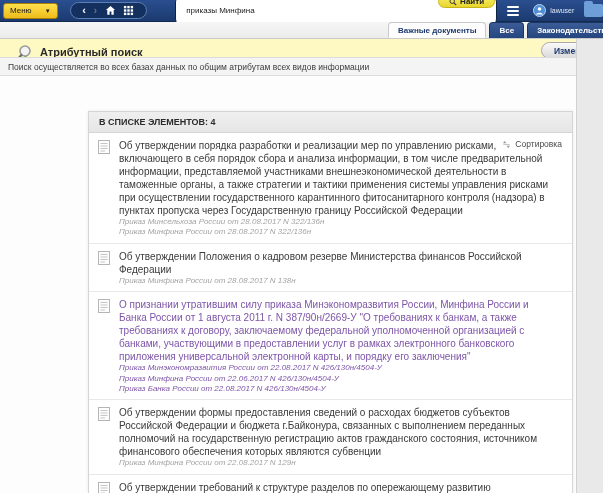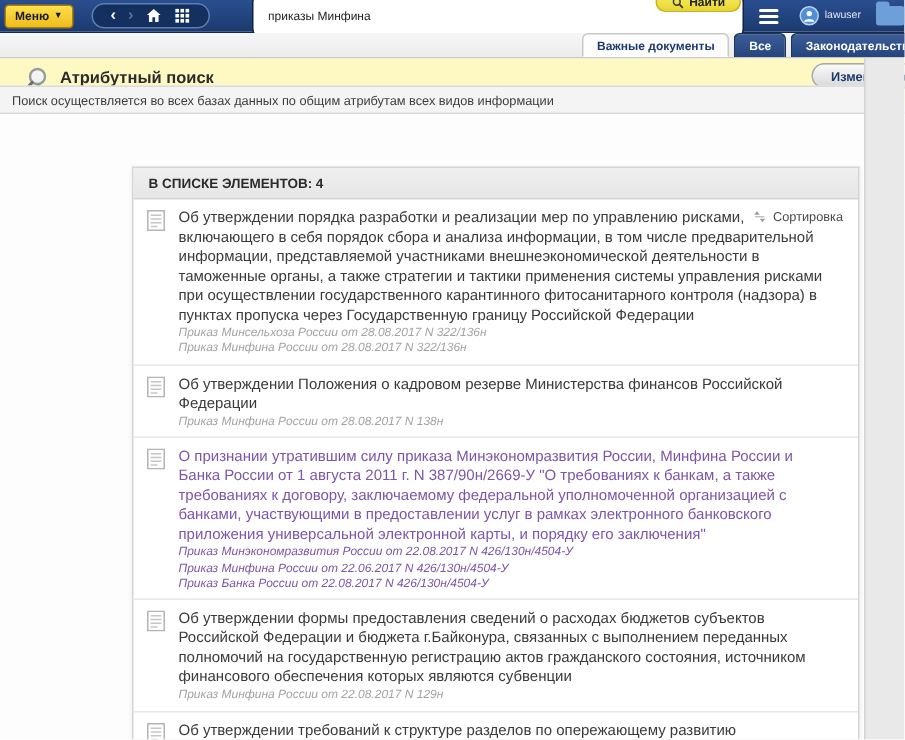--- a/index.html
+++ b/index.html
@@ -6,21 +6,21 @@
   html,body { width:603px; height:493px; overflow:hidden; }
   body { font-family:"Liberation Sans", sans-serif; background:#fdfdfd; position:relative; }
   .app { position:absolute; left:0; top:0; width:603px; height:493px; overflow:hidden; }
 
   
   .topbar { position:absolute; left:0; top:0; width:603px; height:22px;
     background:linear-gradient(#2a4e8f,#1b3a6f); border-bottom:1px solid #122a52;
     display:flex; align-items:center; }
   .menu-btn { margin-left:3px; height:16px; padding:0 6px; border-radius:3px;
     background:linear-gradient(#ffe04d,#edbc1a); border:1px solid #a87f0a;
-    font-size:8px; font-weight:bold; color:#1a1a1a; display:flex; align-items:center; gap:3px; cursor:pointer; }
+    font-size:8px; font-weight:normal; color:#1a1a1a; display:flex; align-items:center; gap:13px; cursor:pointer; }
   .menu-caret { font-size:6px; color:#1a1a1a; }
   .nav-pill { margin-left:12px; height:17px; width:82px; border-radius:9px;
     background:#14305e; border:1px solid #5b7fb5; display:flex; align-items:center;
     justify-content:space-around; padding:0 8px; }
   .nav-back { color:#fff; font-size:11px; font-weight:bold; line-height:1; cursor:pointer; }
   .nav-fwd  { color:#5a7296; font-size:11px; font-weight:bold; line-height:1; cursor:pointer; }
   .nav-ico  { width:11px; height:11px; display:block; cursor:pointer; }
   .search-capsule { margin-left:28px; height:35px; width:345px; border-radius:9px;
     background:#fff; border:1px solid #0e2246; display:flex; align-items:center; position:relative; }
   .search-input { border:0; outline:0; background:transparent; flex:1; font-size:8px;

